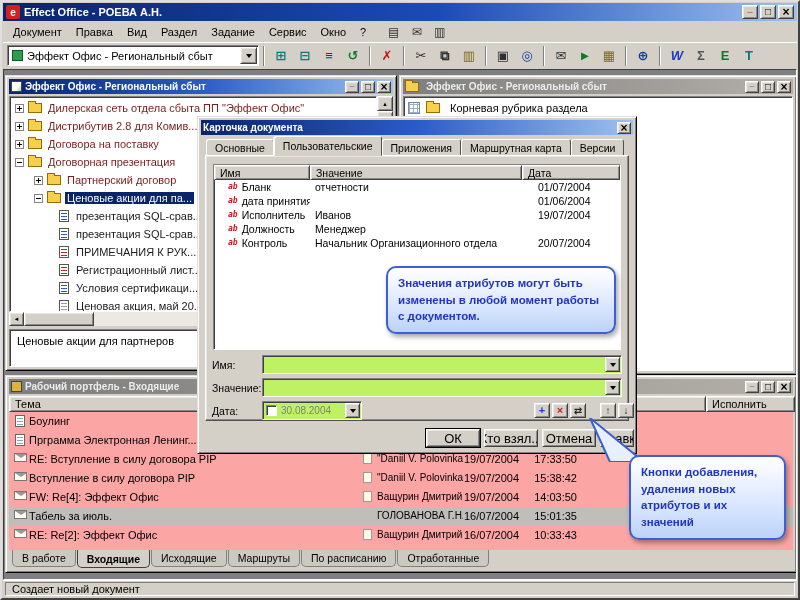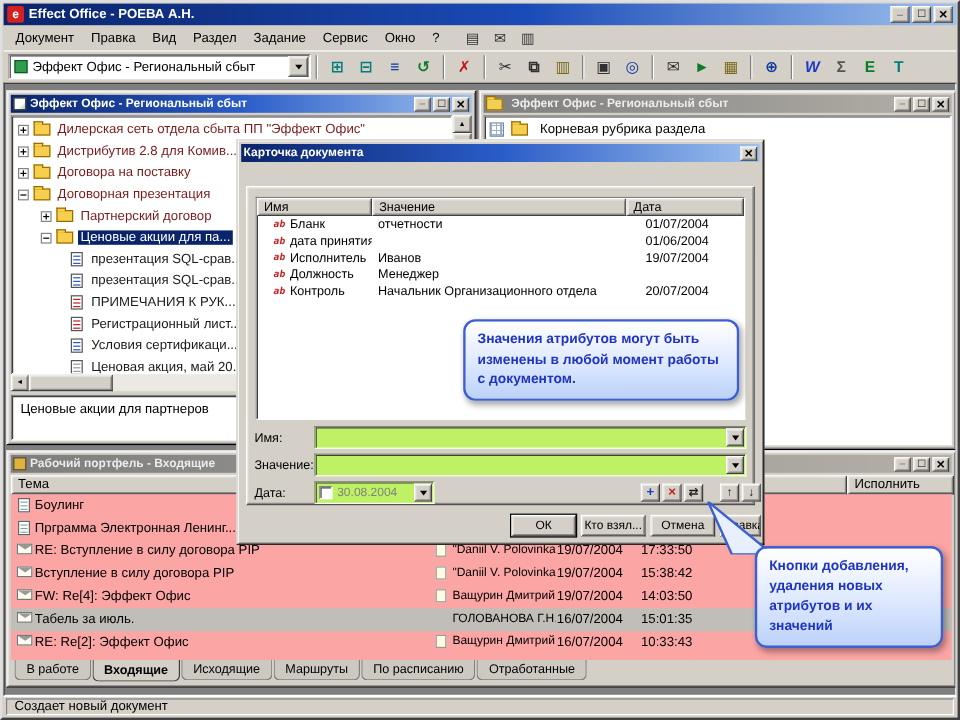--- a/index.html
+++ b/index.html
@@ -114,21 +114,21 @@
 .fcombo{flex:1;height:19px;display:flex;align-items:center;justify-content:flex-end;background:#bef264;border:1px solid;border-color:#808080 #fff #fff #808080;box-shadow:inset 1px 1px 0 #404040;padding:1px}
 .fcombo .combo-arrow{width:15px;height:15px;margin:0}
 .dcombo{width:100px;flex:none;margin-right:auto}
 .chk{width:11px;height:11px;background:#fff;border:1px solid;border-color:#808080 #fff #fff #808080;box-shadow:inset 1px 1px 0 #404040;margin:0 4px 0 2px;flex:none}
 .dateval{flex:1;color:#808080;font-size:10px;white-space:nowrap;overflow:hidden}
 .agrp{position:absolute;top:286px;display:flex;gap:2px}
 .ag1{left:336px}.ag2{left:402px}
 .abtn{width:16px;height:15px;display:flex;align-items:center;justify-content:center;font-size:11px;font-weight:bold;line-height:1}
 .ab-add{color:#1a3cc8}.ab-del{color:#c41e1e}.ab-swap,.ab-up,.ab-dn{color:#222;font-size:10px}
 .okrow{position:absolute;top:312px;left:0;width:100%;height:18px}
-.dbtn{position:absolute;height:18px;display:flex;align-items:center;justify-content:center;font-size:10px;overflow:hidden;white-space:nowrap}
+.dbtn{position:absolute;height:18px;display:flex;align-items:center;justify-content:center;font-size:13px;overflow:hidden;white-space:nowrap}
 .dbtn.def{outline:1px solid #000}
 .db1{left:228px;width:54px}.db2{left:286px;width:54px}.db3{left:344px;width:54px}.db4{left:402px;width:34px}
 
 .callout{position:absolute;z-index:40;background:linear-gradient(180deg,#ffffff 0%,#dde8ff 55%,#bcd2f8 100%);border:2px solid #3c5fd2;border-radius:10px;padding:7px 10px;color:#1f35c0;font-weight:bold;font-size:11.5px;line-height:1.45;box-shadow:2px 3px 5px rgba(0,0,0,.35)}
 .co1{left:382px;top:196px;width:230px}
 .co2{left:625px;top:385px;width:157px}
 .cotail{position:absolute;left:576px;top:348px;width:64px;height:44px;z-index:39}
 
 .statusbar{position:absolute;left:1px;right:1px;bottom:1px;height:17px;display:flex;align-items:center;background:#d4d0c8;border-top:1px solid #fff;padding:1px 2px}
 .spanel{flex:1;height:14px;border:1px solid;border-color:#808080 #fff #fff #808080;display:flex;align-items:center;padding:0 6px}
@@ -373,20 +373,27 @@
       </div>
     </div>
 
     <div class="win dialog">
       <div class="wtitle active">
         <span>Карточка документа</span>
         <span class="cap-btns">
           <span class="cap wcap b3 cap-close"></span>
         </span>
       </div>
+      <div class="dtabs">
+        <span class="dtab">Основные</span>
+        <span class="dtab active">Пользовательские</span>
+        <span class="dtab">Приложения</span>
+        <span class="dtab">Маршрутная карта</span>
+        <span class="dtab">Версии</span>
+      </div>
       <div class="dpage">
         <div class="dlist">
           <div class="dlhead">
             <span class="dh dh1 b3">Имя</span>
             <span class="dh dh2 b3">Значение</span>
             <span class="dh dh3 b3">Дата</span>
           </div>
           <div class="dlrow">
             <span class="dc-name">
                 <i class="abico"></i>

